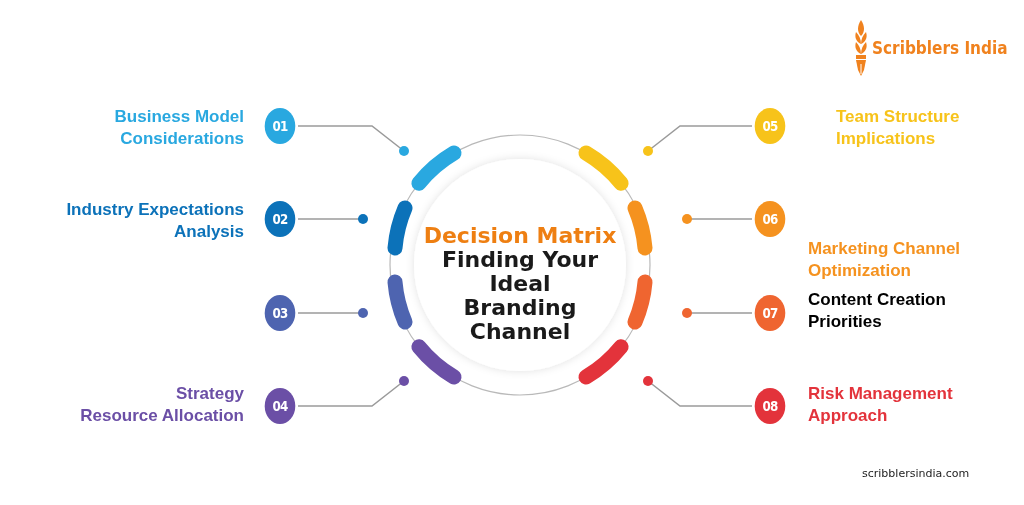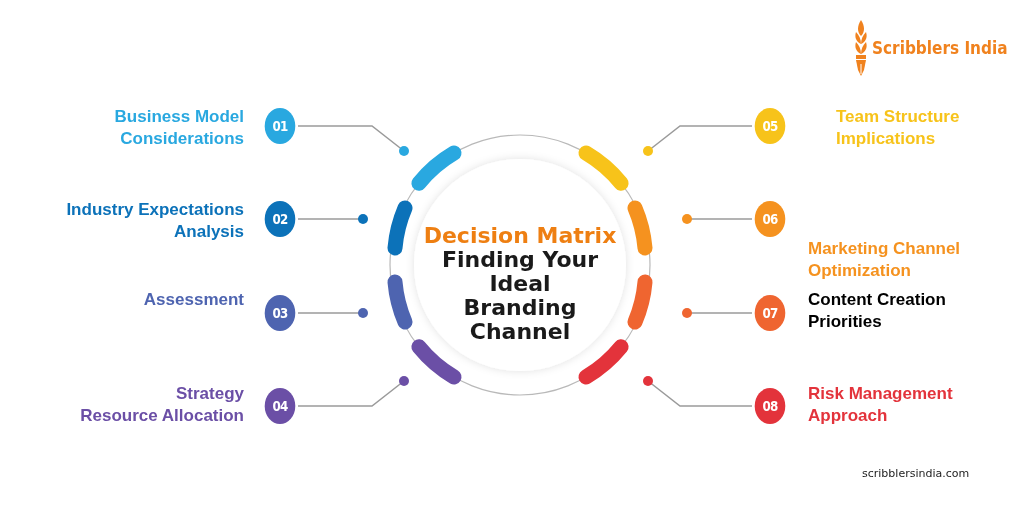--- a/index.html
+++ b/index.html
@@ -94,21 +94,20 @@
 </div>
 <div class="num" style="left:262px; top:108px; background:#29a8e0;">01</div>
 
 <div class="label left" style="left:4px; top:199px; color:#0c72b9;">
   <div>Industry Expectations</div>
   <div>Analysis</div>
 </div>
 <div class="num" style="left:262px; top:201px; background:#0c72b9;">02</div>
 
 <div class="label left" style="left:4px; top:289px; color:#4e64b0;">
-  <div>Assessment</div>
 </div>
 <div class="num" style="left:262px; top:295px; background:#4e64b0;">03</div>
 
 <div class="label left" style="left:4px; top:383px; color:#6b4fa6;">
   <div>Strategy</div>
   <div>Resource Allocation</div>
 </div>
 <div class="num" style="left:262px; top:388px; background:#6b4fa6;">04</div>
 
 <div class="num" style="left:752px; top:108px; background:#f7c31a;">05</div>

